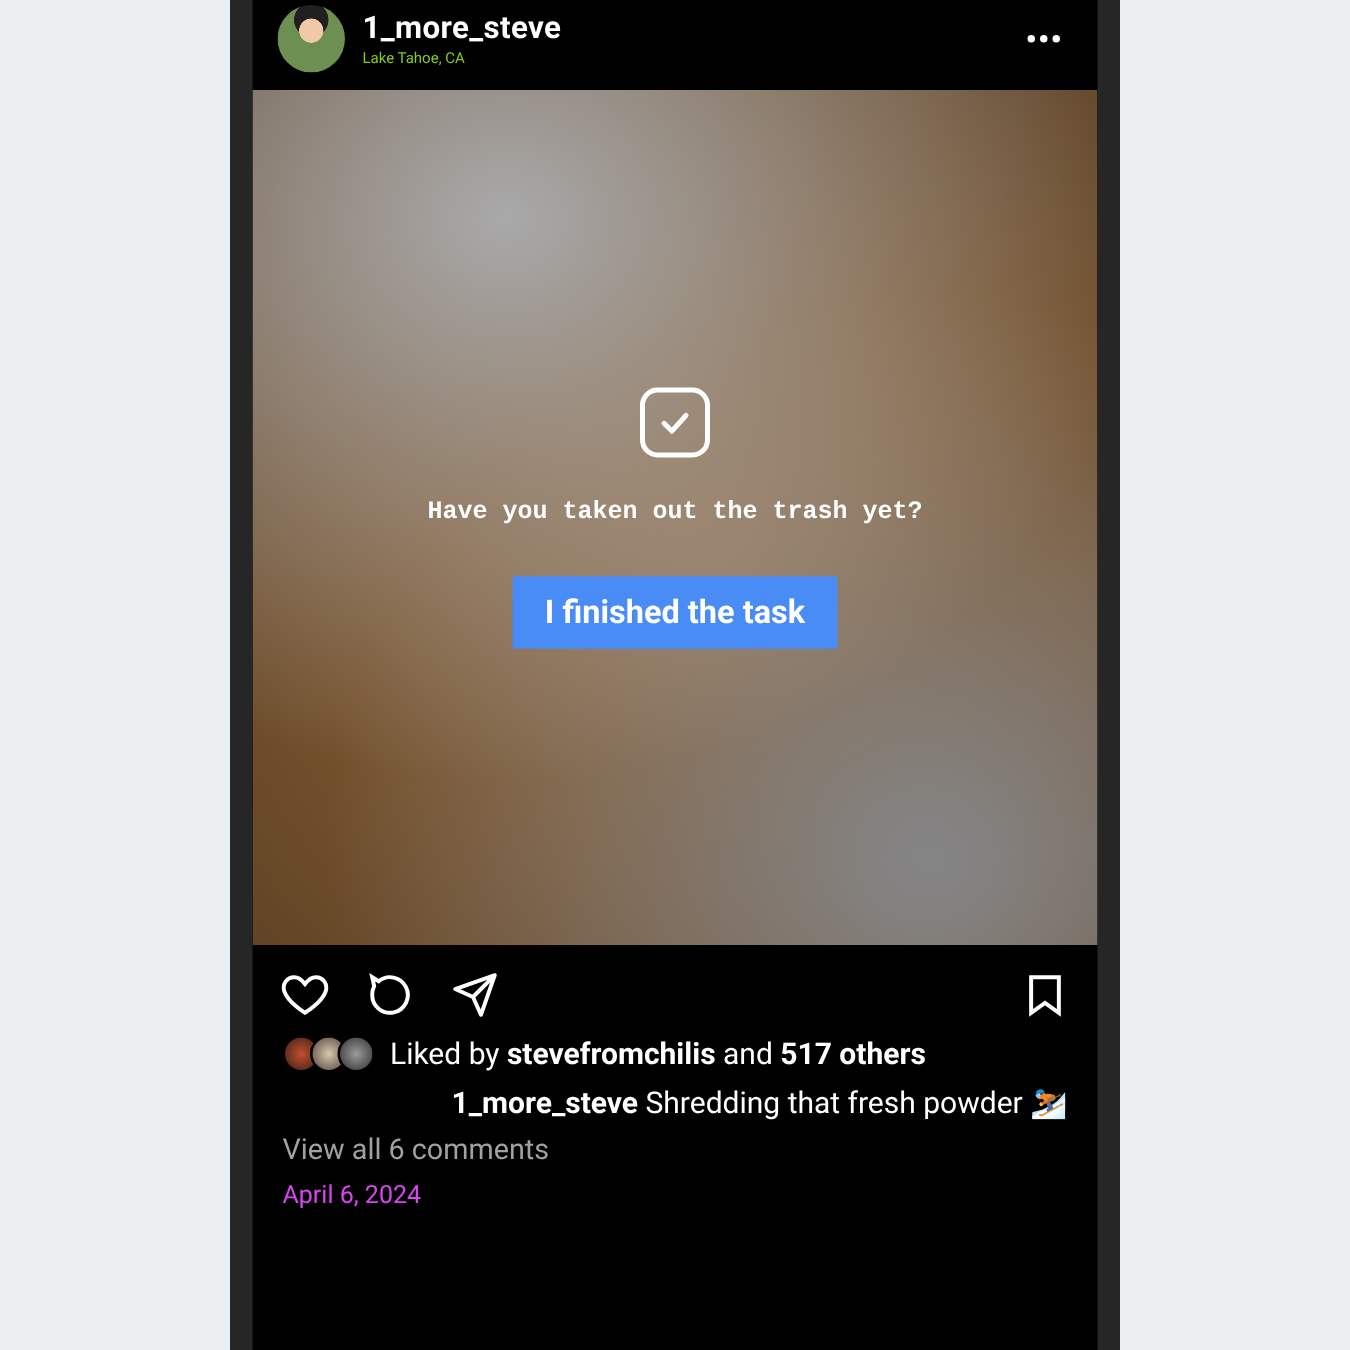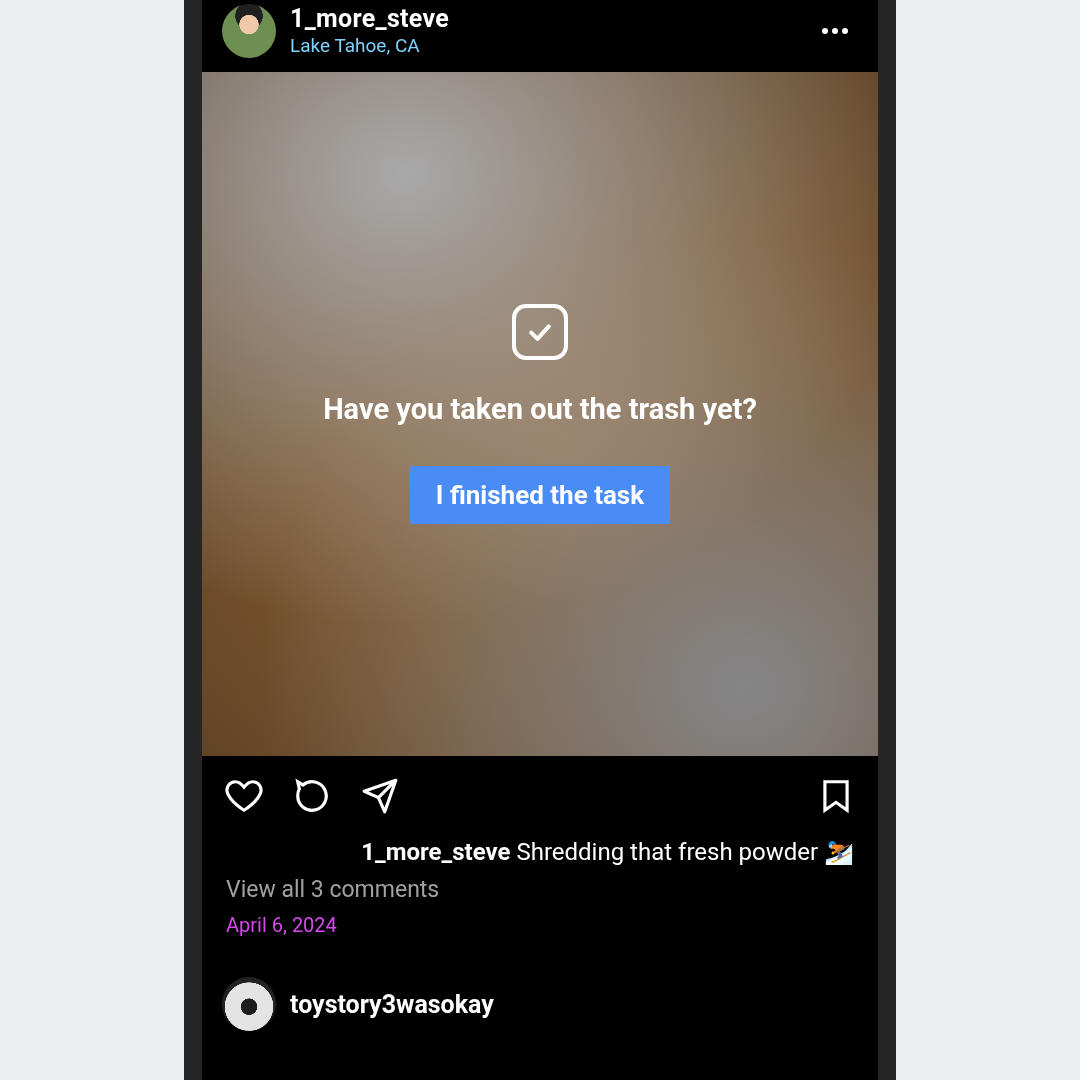--- a/index.html
+++ b/index.html
@@ -46,22 +46,22 @@
     background-blend-mode: normal;
   }
   .header-text { margin-left: 14px; flex: 1; }
   .username {
     font-weight: 700;
     font-size: 25px;
     letter-spacing: 0.3px;
     line-height: 1.1;
   }
   .location {
-    font-size: 19px;
-    color: #7dd3fc;
+    font-size: 12px;
+    color: #84cc16;
     margin-top: 2px;
   }
   .more-btn {
     display: flex;
     gap: 4px;
     padding: 12px;
     cursor: pointer;
   }
   .more-btn span {
     width: 6px; height: 6px; border-radius: 50%; background: #fff;
@@ -95,22 +95,23 @@
     color: #fff;
   }
   .check-box {
     width: 56px; height: 56px;
     border: 4px solid #fff;
     border-radius: 14px;
     margin: 0 auto 32px auto;
     display: flex; align-items: center; justify-content: center;
   }
   .overlay-title {
-    font-size: 29px;
-    font-weight: 700;
+    font-size: 20px;
+    font-weight: 700;
+    font-family: Liberation Mono, monospace;
   }
   .overlay-sub {
     font-size: 24px;
     font-weight: 400;
     margin-top: 8px;
     line-height: 1.25;
   }
   .overlay-btn {
     display: inline-block;
     margin-top: 40px;
@@ -241,26 +242,32 @@
         </div>
       </div>
       <div class="icon-btn">
         <svg viewBox="0 0 24 24" fill="none" stroke="#fff" stroke-width="2">
             <path d="M19 21 12 16 5 21V3h14v18z"></path>
           </svg>
       </div>
     </div>
 
     <div class="below">
+      <div class="likers">
+        <div class="liker-avatars">
+          <span></span>
+          <span></span>
+          <span></span>
+        </div>
+        <div class="likes-text">
+          <span>Liked by </span><b>stevefromchilis</b><span> and </span><b>517 others</b>
+        </div>
+      </div>
       <div class="caption">
         <b>1_more_steve</b><span> Shredding that fresh powder ⛷️</span>
       </div>
-      <div class="comments-link">View all 3 comments</div>
+      <div class="comments-link">View all 6 comments</div>
       <div class="date">April 6, 2024</div>
     </div>
 
-    <div class="next-post">
-      <div class="avatar2"></div>
-      <div class="next-username">toystory3wasokay</div>
-    </div>
 
   </div>
 </div>
 
 </body></html>

